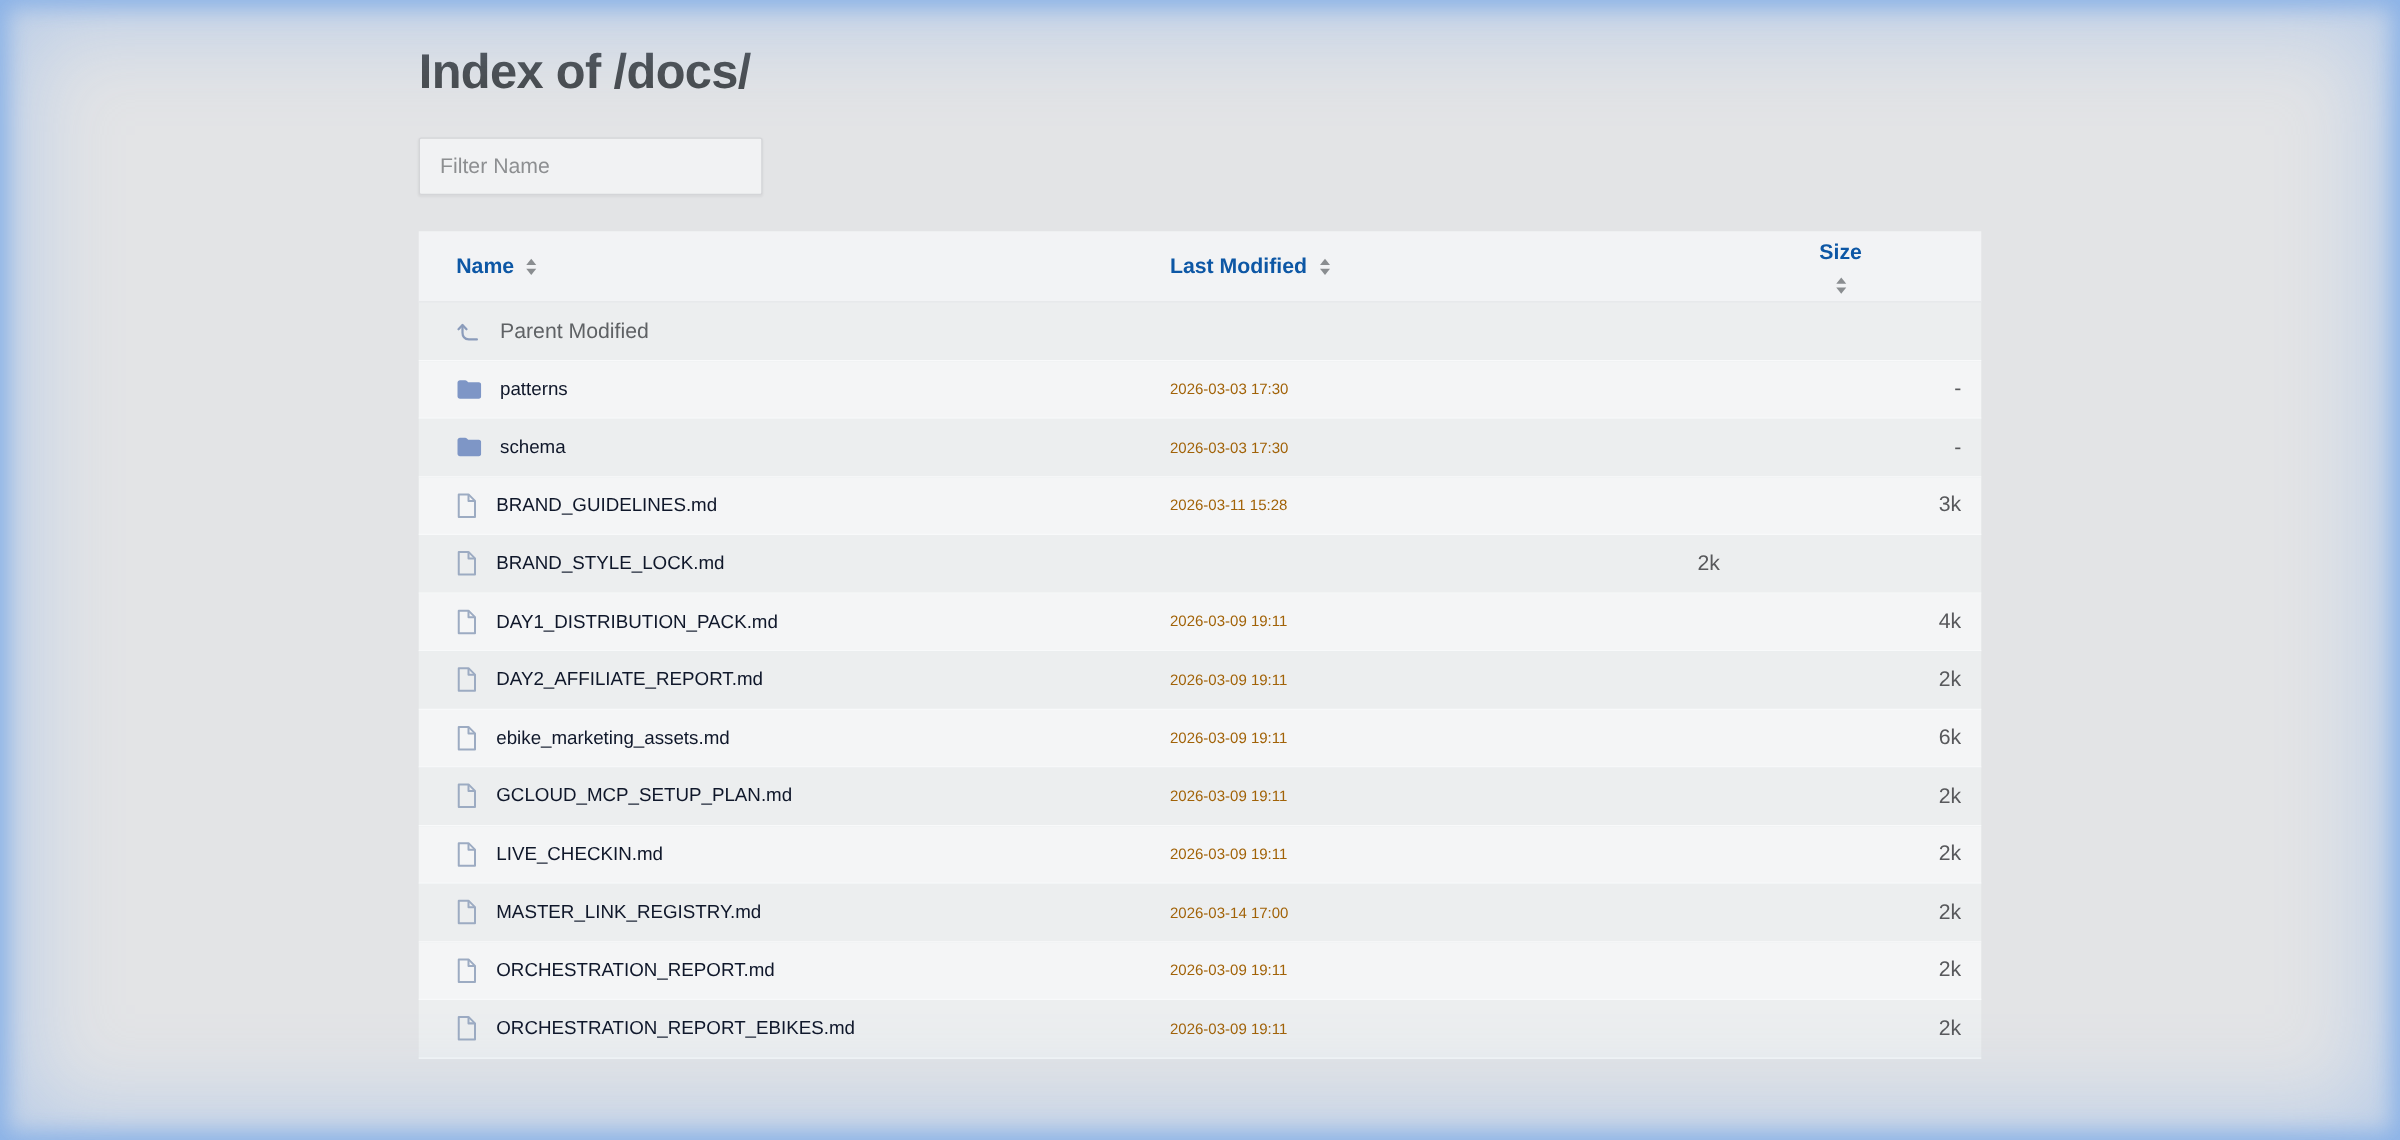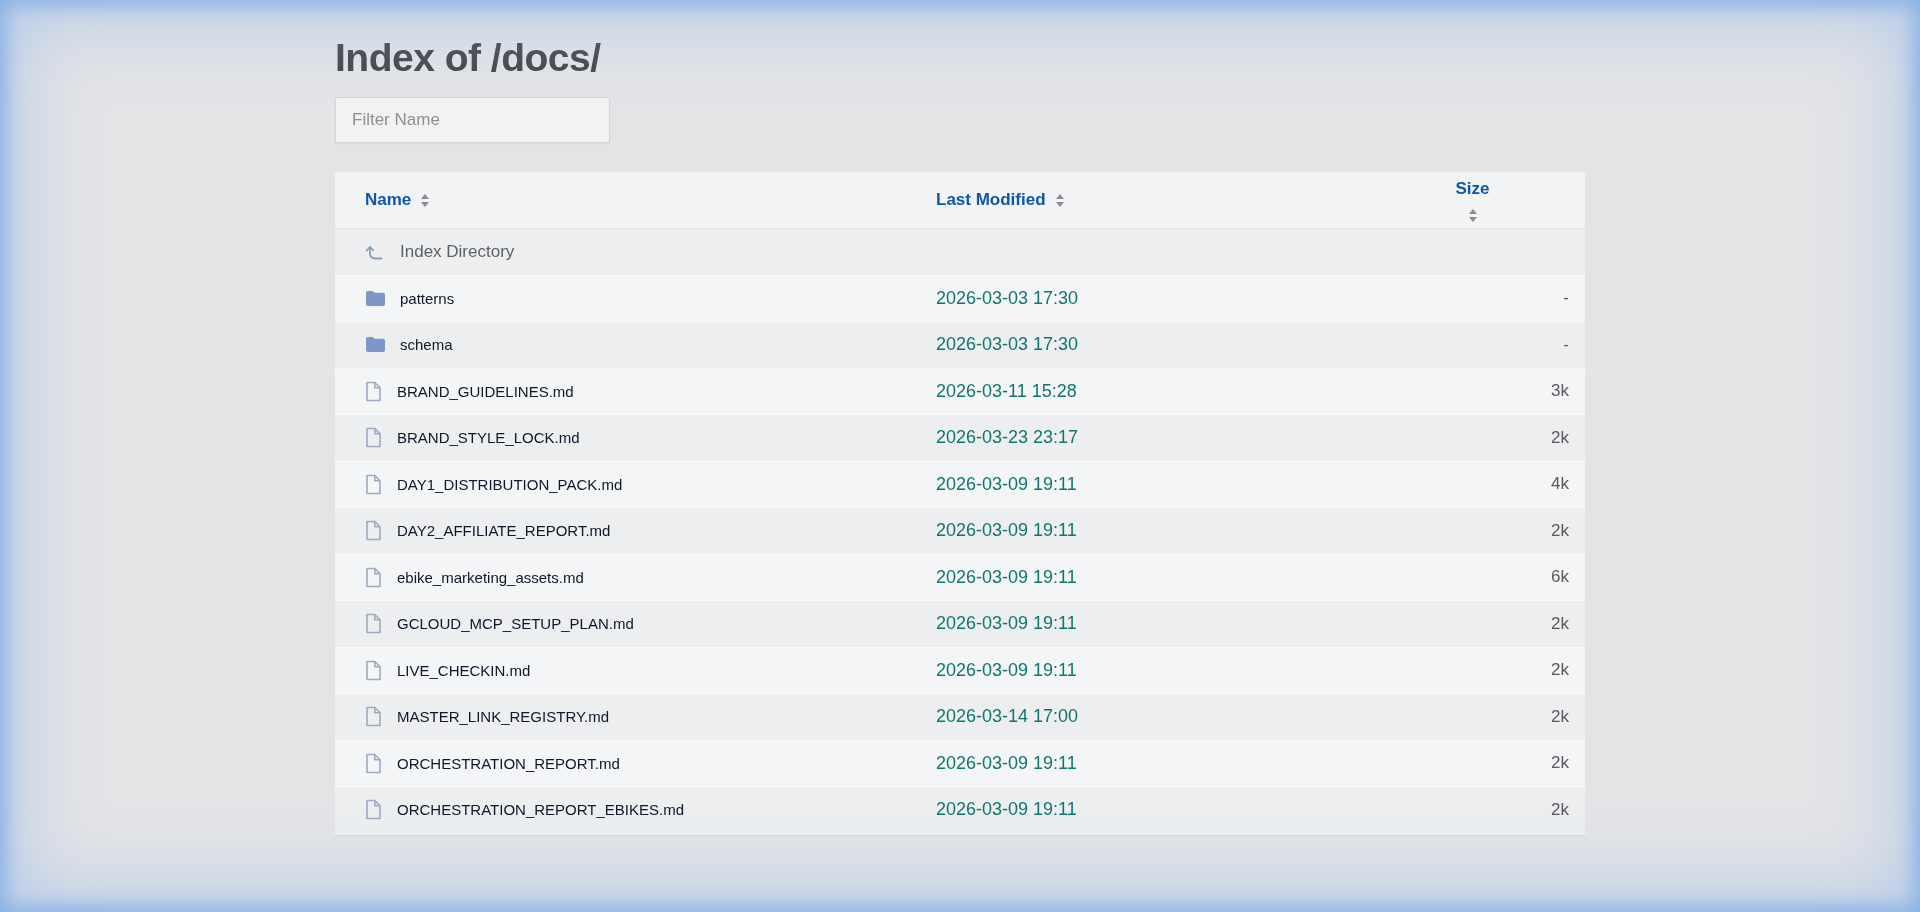--- a/index.html
+++ b/index.html
@@ -15,21 +15,21 @@
       inset 0 0 18px 6px #8ab2e7,
       inset 0 0 70px 24px rgba(138,178,233,0.45);
   }
   .page{
     position:absolute;top:36px;left:335px;width:1250px;
   }
   h1.page-title{
     margin:0;font-size:39px;font-weight:700;color:#47494b;letter-spacing:-0.5px;
   }
   .filter-input{
-    margin-top:17px;display:block;
+    margin-top:30px;display:block;
     width:275px;height:46px;box-sizing:border-box;
     background:#f1f2f3;border:1px solid #d4d5d8;border-radius:2px;
     padding:0 16px;font-size:17px;color:#3c3d3f;outline:none;
     font-family:"Liberation Sans","DejaVu Sans",sans-serif;
     box-shadow:0 1px 2px rgba(0,0,0,0.05);
   }
   .filter-input::placeholder{color:#8d8f91;}
   .listing{
     margin-top:29px;width:1250px;
   }
@@ -48,21 +48,21 @@
   .sort i{display:block;width:0;height:0;border-left:4.5px solid transparent;border-right:4.5px solid transparent;}
   .sort .tri-up{border-bottom:5px solid #8a8d90;}
   .sort .tri-down{border-top:5px solid #8a8d90;}
   .trow{height:46.5px;}
   .trow:nth-child(odd){background:#eceeef;}
   .trow:nth-child(even){background:#f4f5f6;}
   .namecell{display:flex;align-items:center;gap:15px;min-width:0;}
   .icon{flex:0 0 auto;display:inline-flex;align-items:center;}
   .fname{font-size:15px;color:#0f172a;text-decoration:none;white-space:nowrap;}
   .parent-label{font-size:17px;color:#5f6265;text-decoration:none;}
-  .modcell{font-size:18px;color:#0f766e;}
+  .modcell{font-size:12px;color:#a16207;}
   .sizecell{font-size:17px;color:#58595c;text-align:right;}
   .trow .icon-folder,.trow .icon-file{display:none;}
   .trow.folder .icon-folder{display:inline-flex;}
   .trow.file .icon-file{display:inline-flex;}
 </style>
 </head>
 <body>
 
 <div class="page">
   <h1 class="page-title">Index of /docs/</h1>
@@ -96,21 +96,21 @@
 
     <div id="rows">
       <div class="lrow trow parent">
         <div class="namecell">
           <span class="icon">
             <svg width="20" height="20" viewBox="0 0 20 20" fill="none" stroke="#8b9cbb" stroke-width="1.8" stroke-linecap="round" stroke-linejoin="round">
               <path d="M16.5 16.5h-6.3C6.4 16.5 5 13.8 5 11.2V5.4"></path>
               <path d="M1.8 8.4L5 5l3.2 3.4"></path>
             </svg>
           </span>
-          <a class="parent-label" href="#">Index Directory</a>
+          <a class="parent-label" href="#">Parent Modified</a>
         </div>
         <div class="modcell"></div>
         <div class="sizecell"></div>
       </div>
 
   <div class="lrow trow folder">
     <div class="namecell">
       <span class="icon icon-folder">
         <svg width="20" height="17" viewBox="0 0 20 17">
           <path d="M1 3.1C1 2 1.9 1.1 3 1.1h4.1c.5 0 1.1.2 1.4.6l1.1 1.1h8.4c1.1 0 2 .9 2 2v9.1c0 1.1-.9 2-2 2H3c-1.1 0-2-.9-2-2V3.1z" fill="#7e96c6"></path>
@@ -156,21 +156,20 @@
     <div class="namecell">
 
       <span class="icon icon-file">
         <svg width="17" height="21" viewBox="0 0 17 21" fill="none" stroke="#9cabc2" stroke-width="1.6" stroke-linejoin="round">
           <path d="M2 1.5h7.8L15 6.7v12.8H2z"></path>
           <path d="M9.8 1.5v5.2H15"></path>
         </svg>
       </span>
       <a class="fname" href="#">BRAND_STYLE_LOCK.md</a>
     </div>
-    <div class="modcell">2026-03-23 23:17</div>
     <div class="sizecell">2k</div>
   </div>
 
   <div class="lrow trow file">
     <div class="namecell">
 
       <span class="icon icon-file">
         <svg width="17" height="21" viewBox="0 0 17 21" fill="none" stroke="#9cabc2" stroke-width="1.6" stroke-linejoin="round">
           <path d="M2 1.5h7.8L15 6.7v12.8H2z"></path>
           <path d="M9.8 1.5v5.2H15"></path>

